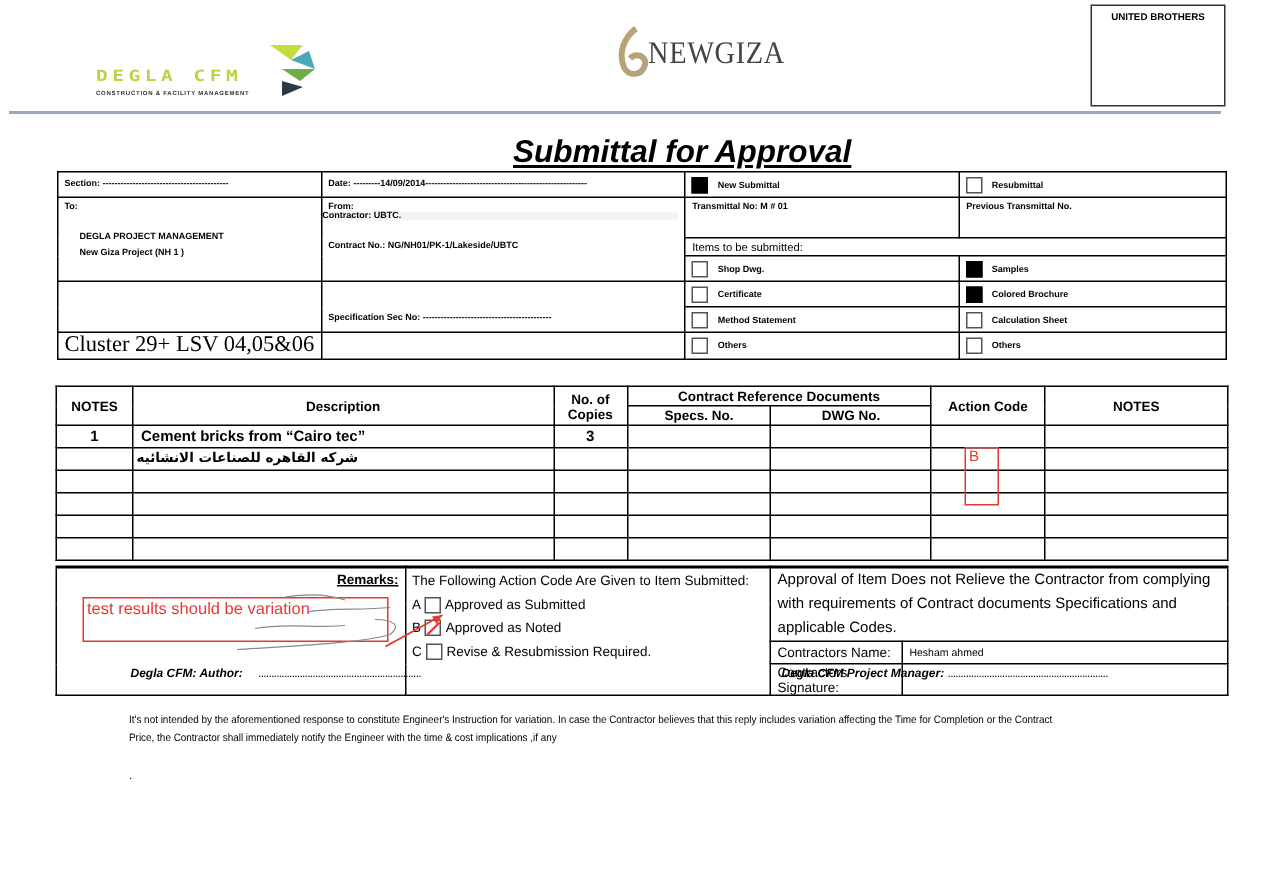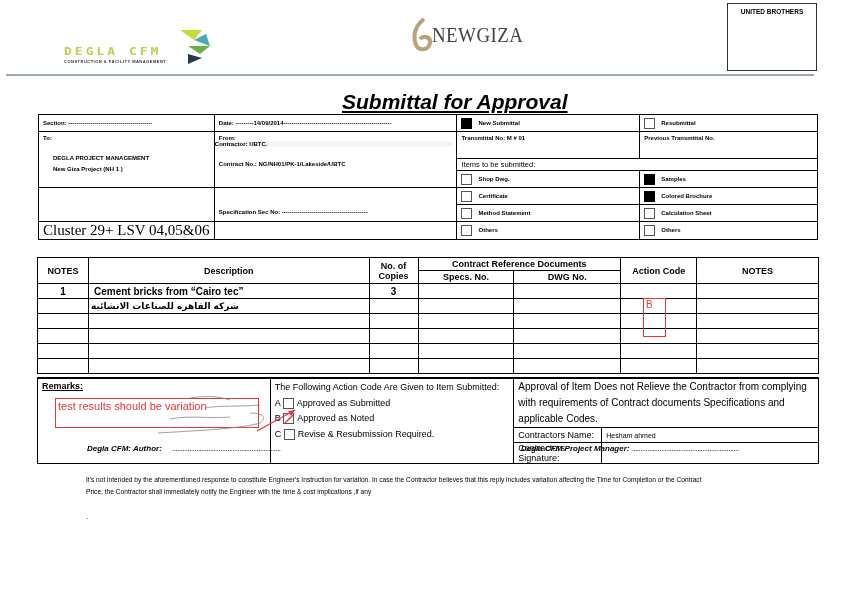--- a/index.html
+++ b/index.html
@@ -198,21 +198,21 @@
 
 <table class="rem" style="left:37px;top:377px;width:782px;border-top:2px solid #000;">
   <colgroup>
       <col style="width:233px">
       <col style="width:244px">
       <col style="width:88px">
       <col style="width:217px">
     </colgroup>
   <tbody>
       <tr style="height:16px">
-    <td rowspan="4" style="vertical-align:top;padding-top:2px;">
+    <td rowspan="4" style="vertical-align:top;padding-top:2px;text-align:right;">
       <span style="font-weight:bold;text-decoration:underline;font-size:9px">Remarks:</span>
     </td>
     <td rowspan="4" style="vertical-align:top;padding-top:1px;line-height:15.5px;">
       <div>The Following Action Code Are Given to Item Submitted:</div>
       <div><span>A</span> <span class="cb" style="margin-right:3px"></span><span>Approved as Submitted</span></div>
       <div><span>B</span> <span class="cb" style="margin-right:3px;position:relative"><svg width="10" height="10" style="position:absolute;left:0;top:0">
                 <line x1="1" y1="9" x2="9" y2="1" stroke="#e53935" stroke-width="1.5"></line>
               </svg></span><span>Approved as Noted</span></div>
       <div><span>C</span> <span class="cb" style="margin-right:3px"></span><span>Revise &amp; Resubmission Required.</span></div>
     </td>

